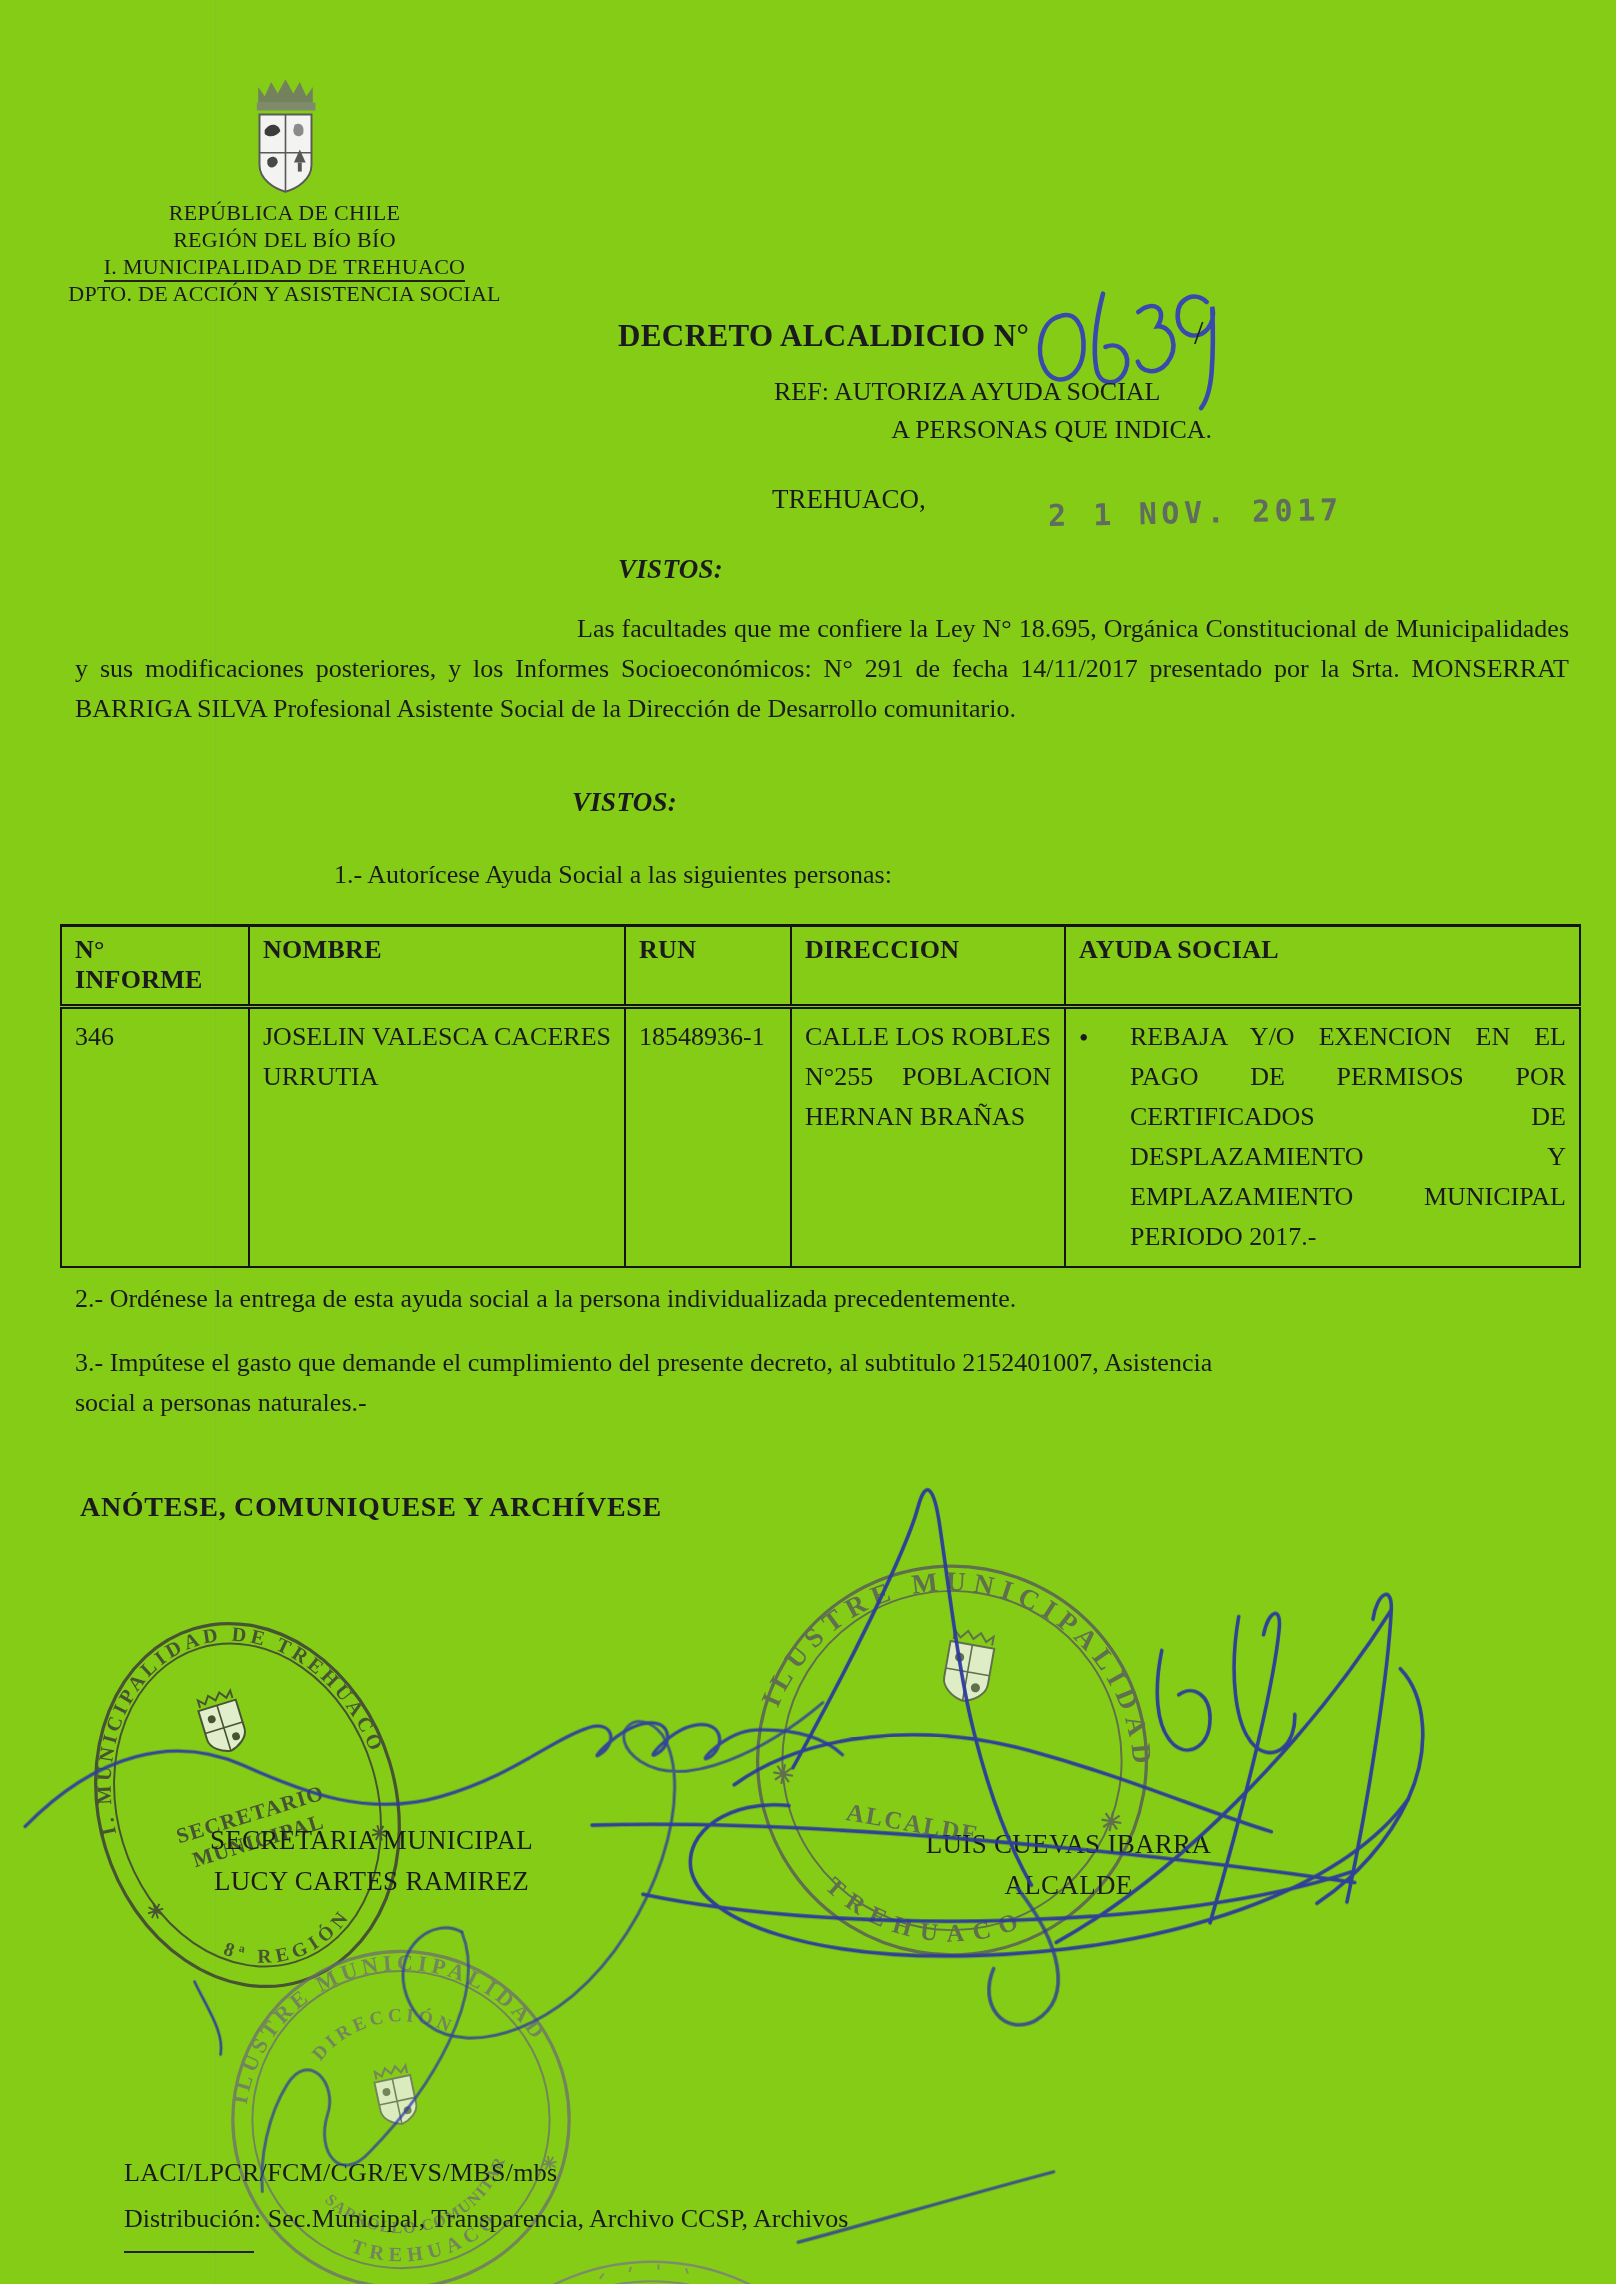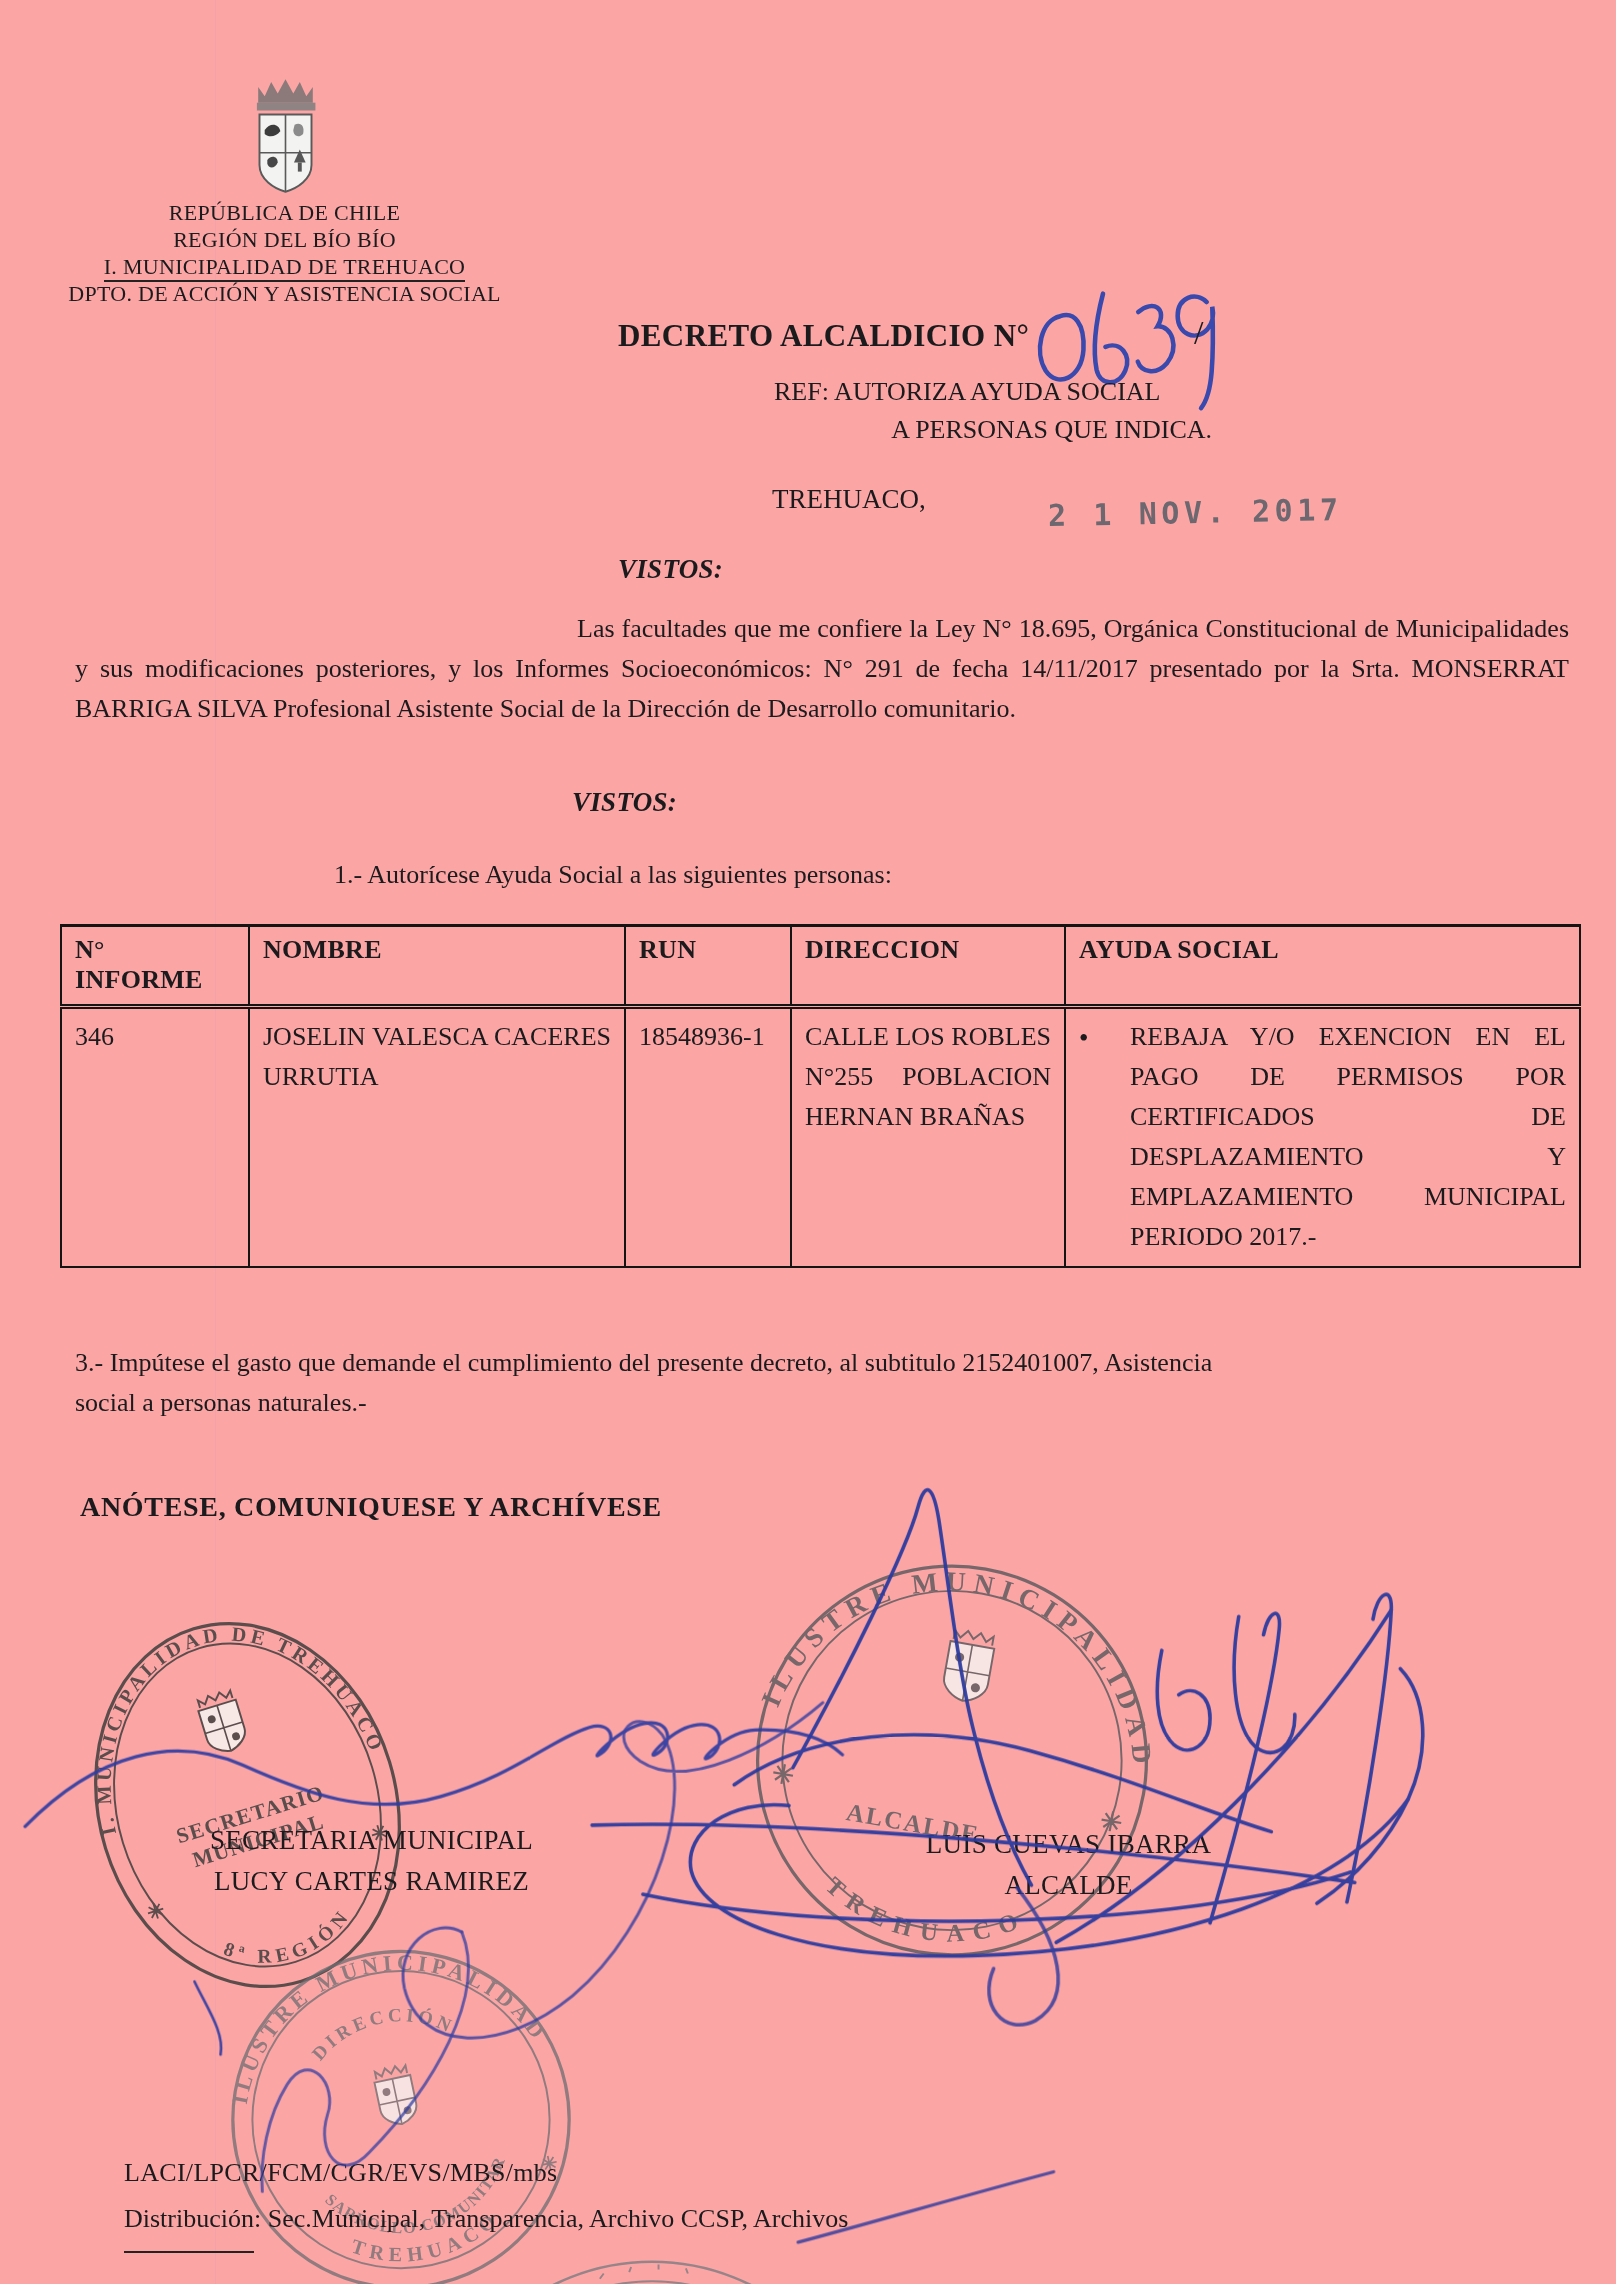--- a/index.html
+++ b/index.html
@@ -1,19 +1,19 @@
 <!DOCTYPE html>
 <html style="font-size:10.4px"><head>
 <meta charset="utf-8">
 <style>
   html,body{margin:0;padding:0;}
   body{background:#d8d8d8;}
   .page{
     position:relative;width:1617px;height:2284px;overflow:hidden;
-    background:#fca5a5;
+    background:#84cc16;
     font-family:"Liberation Serif",serif;color:#1b1b1d;
   }
   .abs{position:absolute;}
   .scanline{position:absolute;left:215px;top:0;width:1.3px;height:100%;background:rgba(110,135,180,.07);}
   
   .hdr{left:51px;top:199px;width:467px;text-align:center;font-size:22px;line-height:27px;letter-spacing:0.3px;}
   .hdr .u{border-bottom:2px solid #222;padding-bottom:0.7px;}
   
   .title{left:618px;top:318px;font-size:31px;font-weight:bold;letter-spacing:0.4px;}
   .slash{left:1194px;top:314px;font-size:34px;}
@@ -140,20 +140,21 @@
             <div class="bullet-row">
               <span class="bullet">•</span>
               <div class="bullet-text just">REBAJA Y/O EXENCION EN EL PAGO DE PERMISOS POR CERTIFICADOS DE DESPLAZAMIENTO Y EMPLAZAMIENTO MUNICIPAL PERIODO 2017.-</div>
             </div>
           </td>
         </tr>
       </tbody>
     </table>
   </div>
 
+  <div class="abs item2">2.- Ordénese la entrega de esta ayuda social a la persona individualizada precedentemente.</div>
   <div class="abs item3">3.- Impútese el gasto que demande el cumplimiento del presente decreto, al subtitulo 2152401007, Asistencia social a personas naturales.-</div>
 
   <div class="abs closing">ANÓTESE, COMUNIQUESE Y ARCHÍVESE</div>
 
   <svg class="abs" style="left:88px;top:1605px;width:319px;height:400px;" viewBox="0 0 490 614">
     <g transform="translate(245,307) rotate(-17)" fill="none" stroke="#3a3a3a" opacity="0.82">
       <ellipse rx="228" ry="283" stroke-width="5"></ellipse>
       <ellipse rx="200" ry="252" stroke-width="3"></ellipse>
       <path id="sec-top" d="M -150,182 A 206,260 0 1 1 150,182" stroke="none"></path>
       <path id="sec-bot" d="M -152,148 A 186,232 0 0 0 152,148" stroke="none"></path>

